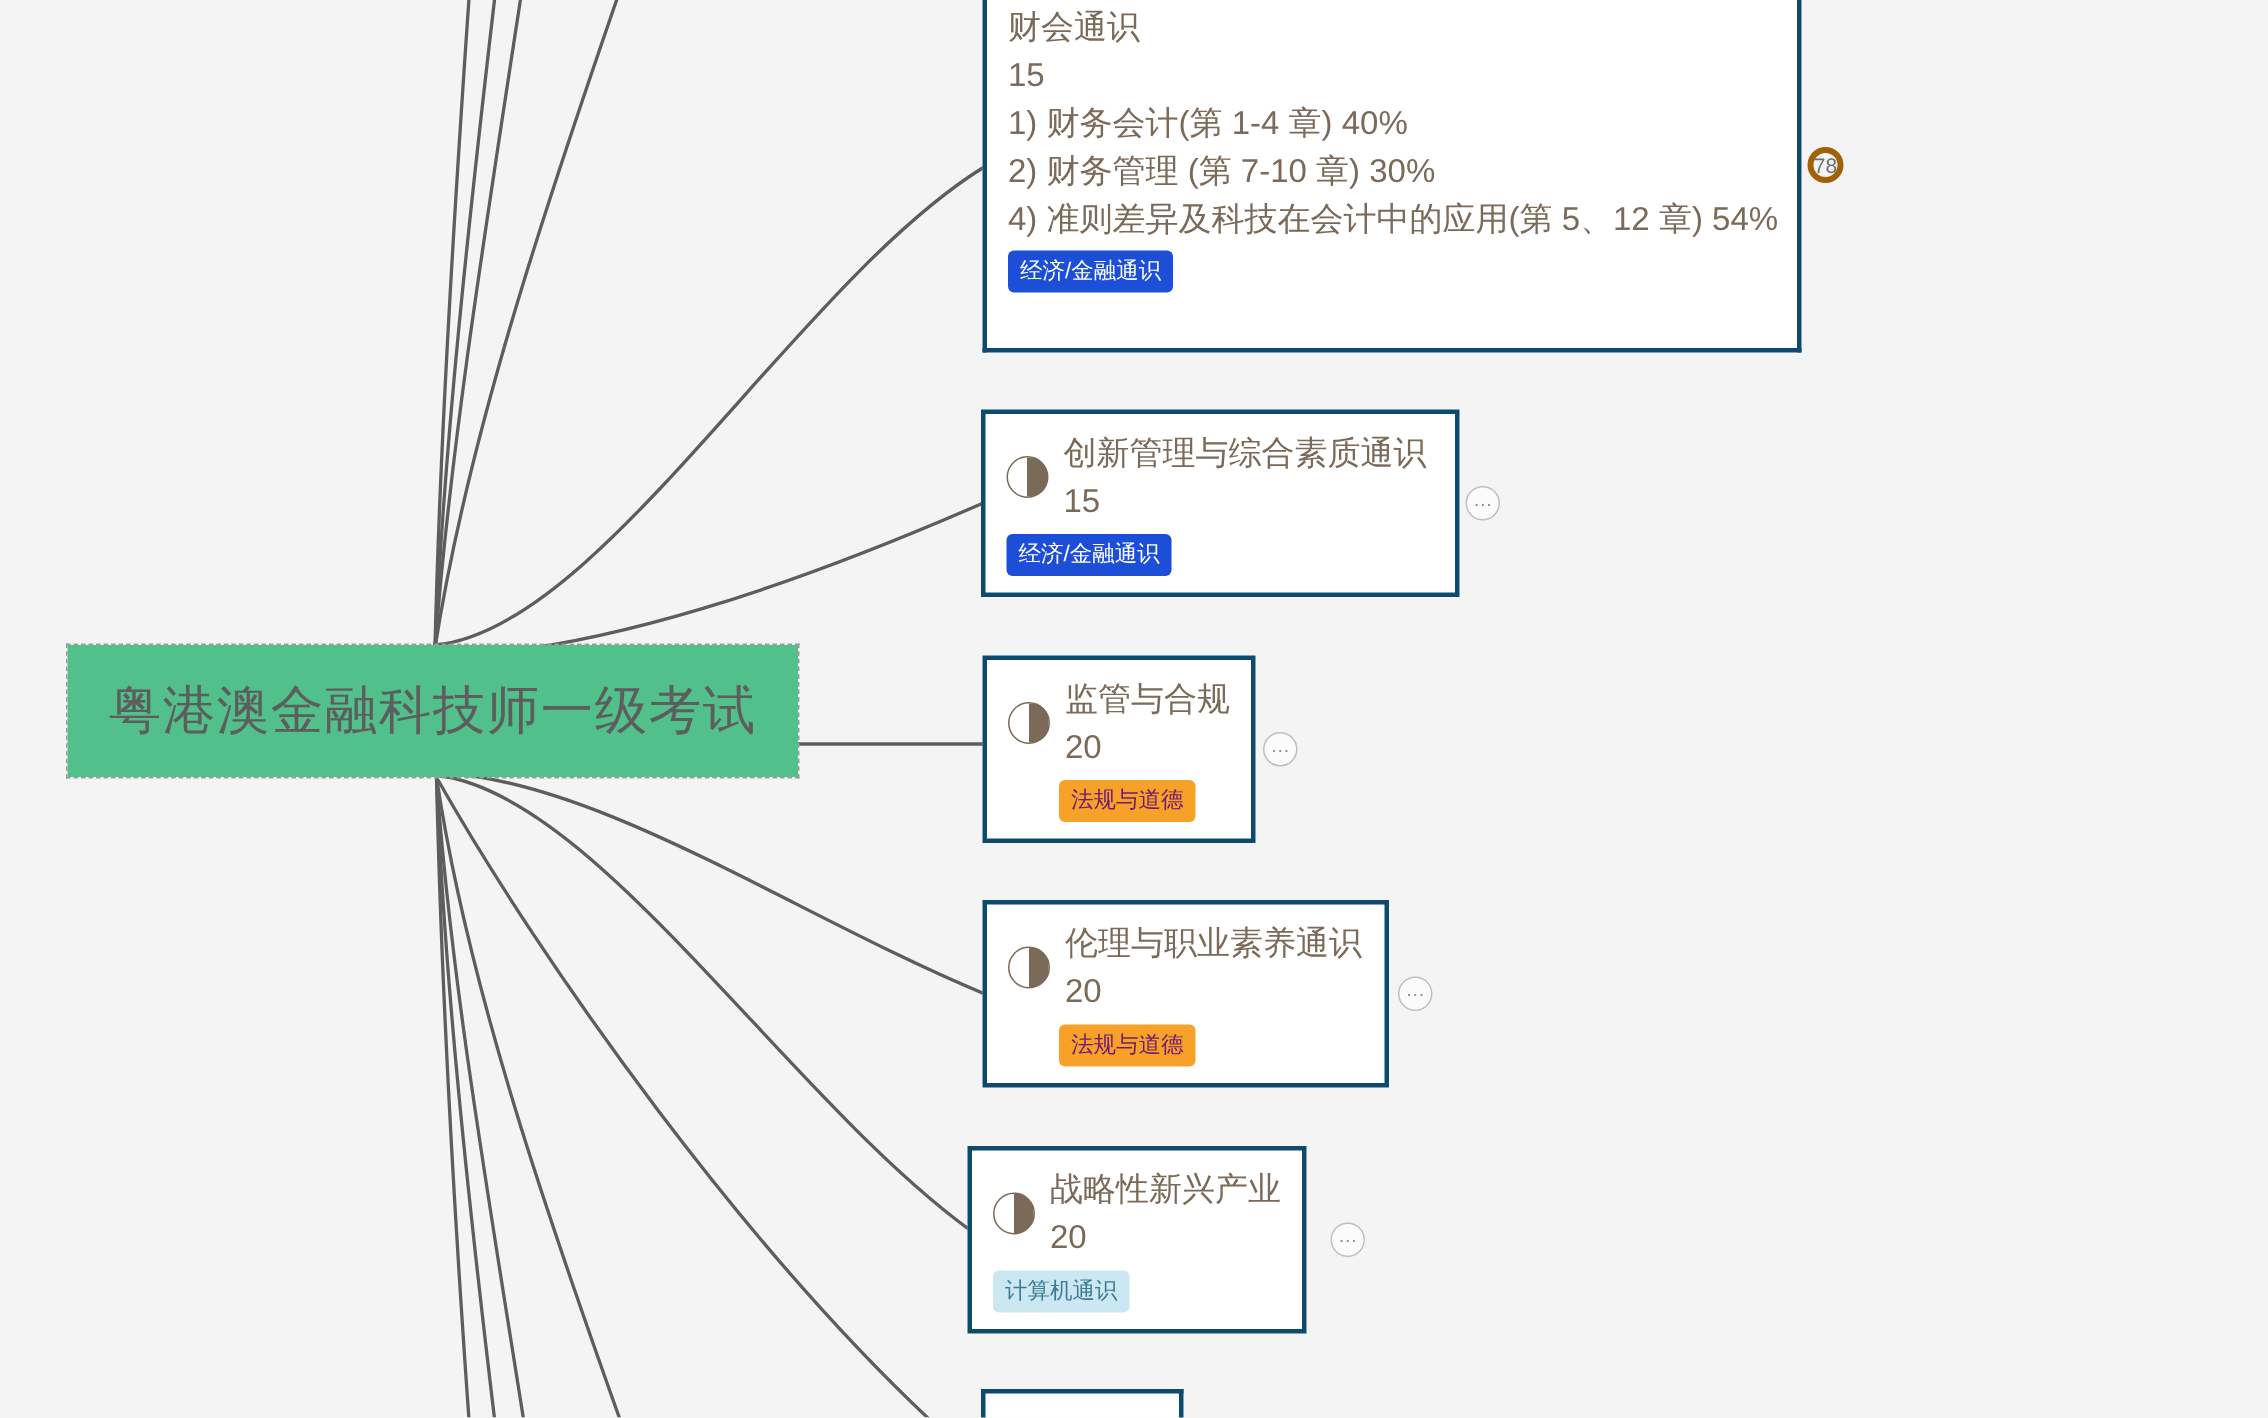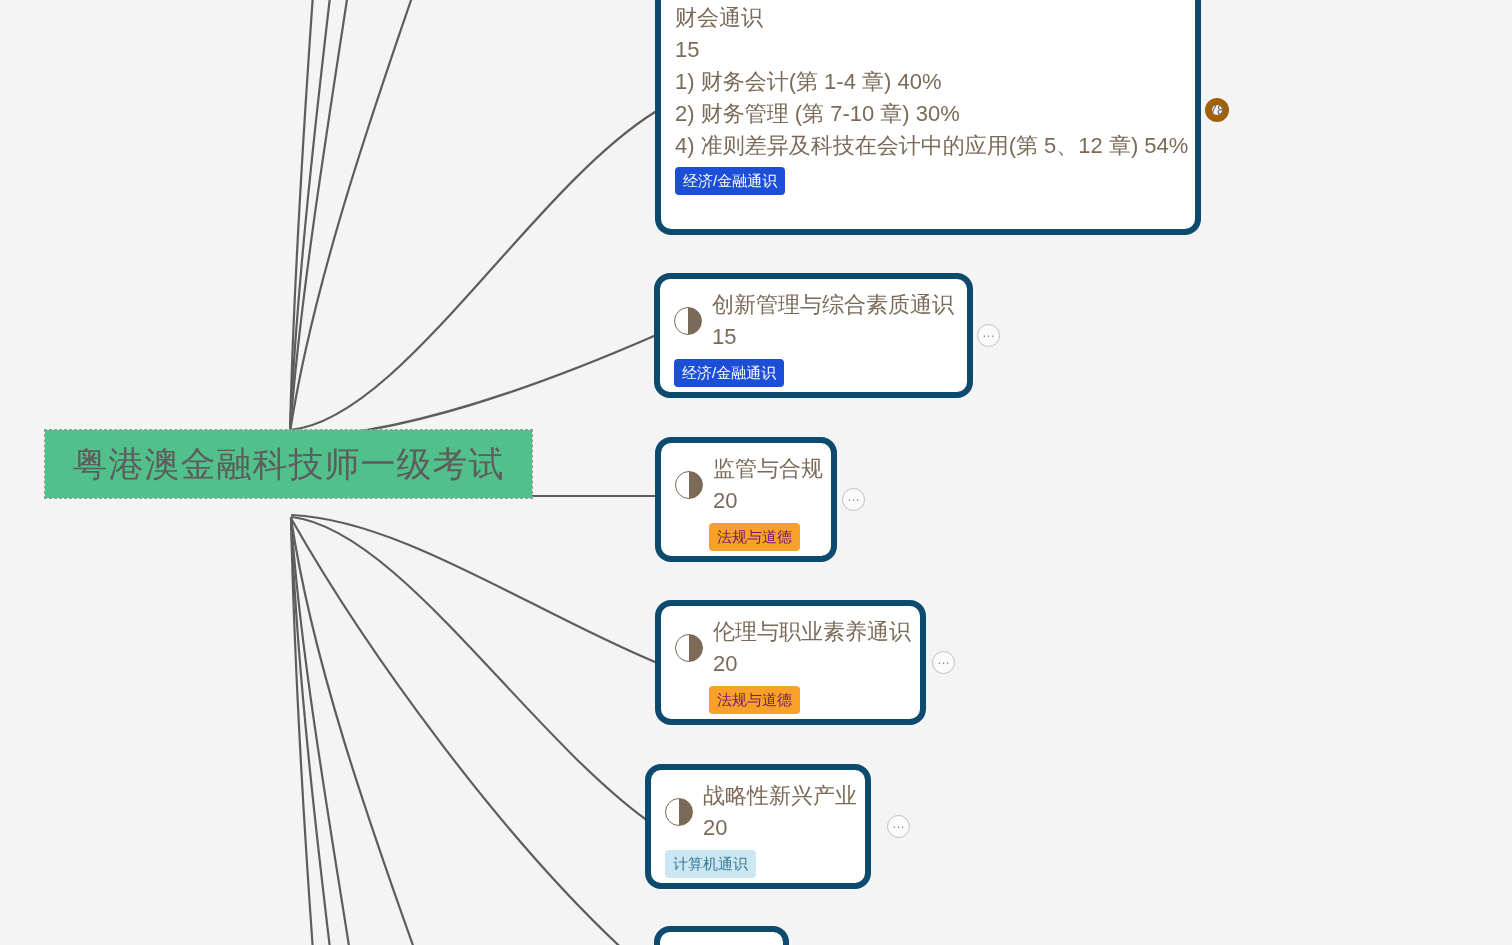--- a/index.html
+++ b/index.html
@@ -28,43 +28,43 @@
     height: 945px;
     pointer-events: none;
   }
 
   
   .root-node {
     position: absolute;
     left: 45px;
     top: 430px;
     width: 487px;
-    height: 68px;
+    height: 88px;
     background: #52c08b;
     box-sizing: border-box;
     outline: 1px dashed #9b9b9b;
     outline-offset: 0px;
     display: flex;
     align-items: center;
     justify-content: center;
   }
   .root-node-label {
     font-size: 35px;
     color: #5d5d5d;
     letter-spacing: 1px;
     line-height: 1.1;
     white-space: nowrap;
   }
 
   
   .node {
     position: absolute;
     background: #ffffff;
-    border: 6px solid #0c4a6e;
-    border-radius: 16px;
+    border: 3px solid #0c4a6e;
+    border-radius: 0;
     box-sizing: border-box;
     padding: 10px 14px 10px 14px;
   }
   .node.partial-top {
     border-top: none;
     border-top-left-radius: 0;
     border-top-right-radius: 0;
   }
   .node.partial-bottom {
     border-bottom: none;
@@ -136,21 +136,21 @@
     line-height: 1;
     letter-spacing: 0px;
     padding-bottom: 6px;
   }
 
   
   .count-badge {
     position: absolute;
     width: 24px;
     height: 24px;
-    border: 7px solid #a16207;
+    border: 4px solid #a16207;
     border-radius: 50%;
     background: #f4f4f4;
     box-sizing: border-box;
     display: flex;
     align-items: center;
     justify-content: center;
     font-size: 14px;
     color: #6e6e6e;
   }
 </style>

